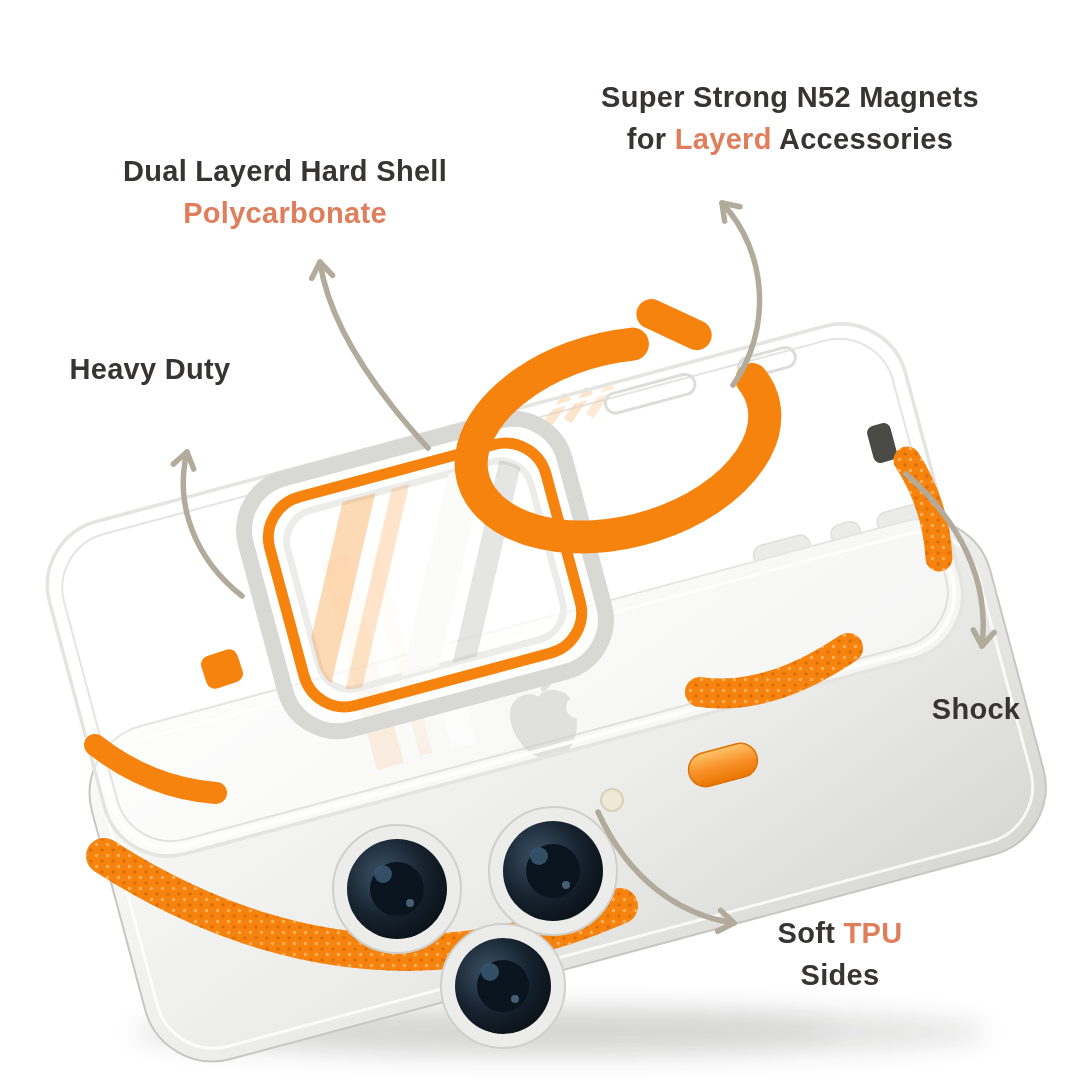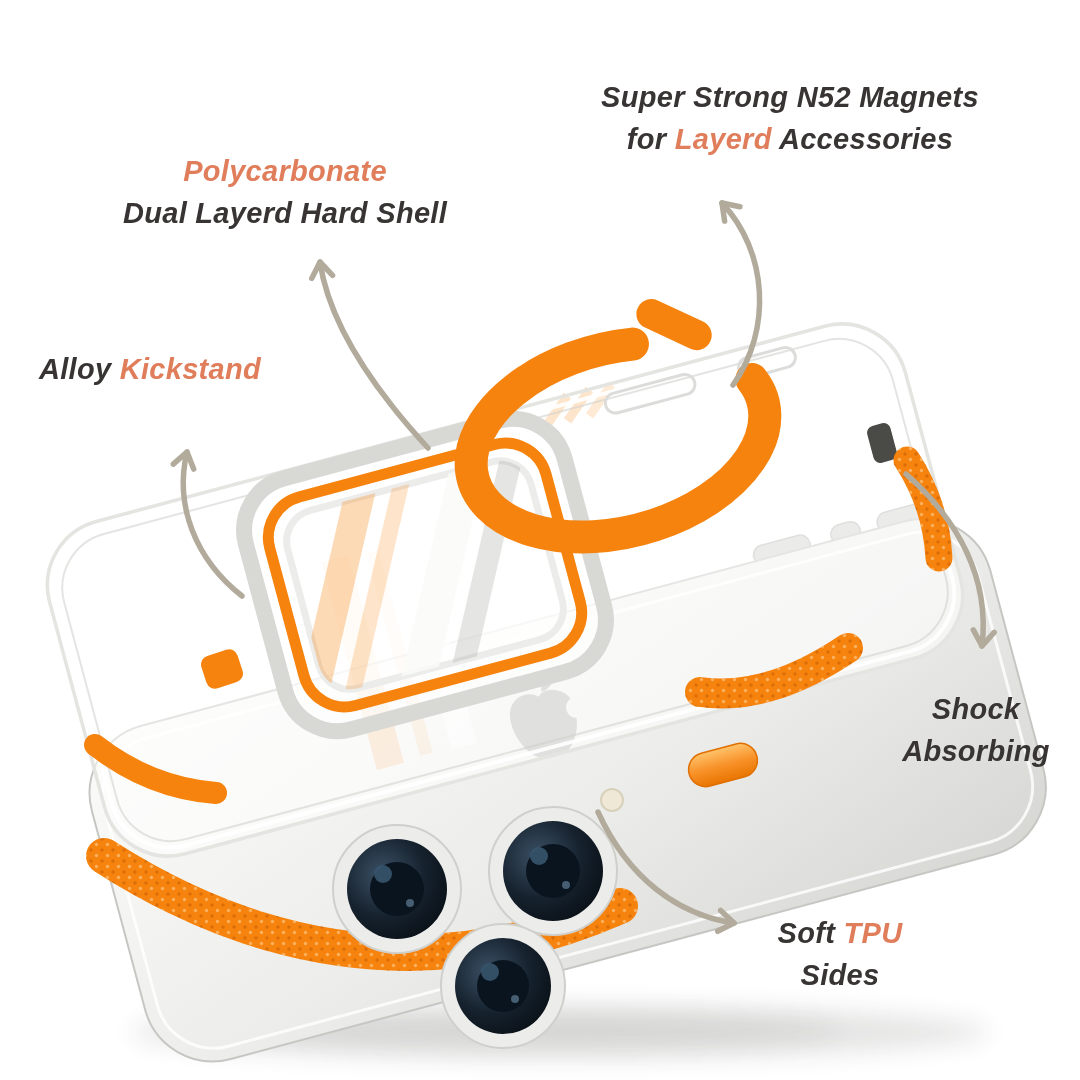--- a/index.html
+++ b/index.html
@@ -1,18 +1,18 @@
 <!DOCTYPE html>
 <html style="--background: #FFFFFF; --text: #373433; --highlight: #E07D5A; --arrow: #B2AB9C; --product-orange: #F6830D;"><head>
 <meta charset="utf-8">
 <style>
   * { margin:0; padding:0; box-sizing:border-box; }
   html,body { width:1080px; height:1080px; }
   body { background:#fff; font-family:"Liberation Sans", sans-serif; }
-  .stage { position:relative; width:1056px; height:1080px; background:var(--background,#ffffff); overflow:hidden;font-style:italic; }
+  .stage { position:relative; width:1056px; height:1080px; background:var(--background,#ffffff); overflow:hidden; }
   .art { position:absolute; left:0; top:0; width:1080px; height:1080px; }
   .label { position:absolute; text-align:center; font-size:29px; font-weight:600;
            color:var(--text,#373433); line-height:1.45; letter-spacing:.3px; }
   .hl { color:var(--highlight,#E07D5A); }
   .label-magsafe   { left:555px; top:76px;  width:470px; }
   .label-shell     { left:85px;  top:150px; width:400px; }
   .label-kickstand { left:10px;  top:348px; width:280px; }
   .label-tpe       { left:876px; top:688px; width:200px; }
   .label-tpu       { left:740px; top:912px; width:200px; }
   .arrow { stroke:var(--arrow,#B2AB9C); stroke-width:5.5; fill:none; stroke-linecap:round; }
@@ -156,31 +156,30 @@
       <path class="arrow" d="M 598 812 C 628 878 678 915 734 923" marker-end="url(#ah)"></path>
     </g>
   </svg>
 
   <div class="label label-magsafe">
     <div><span>Super Strong N52 Magnets</span></div>
     <div><span>for </span><span class="hl">Layerd</span><span> Accessories</span></div>
   </div>
 
   <div class="label label-shell">
+    <div><span>Dual Layerd Hard Shell</span></div>
     <div><span class="hl">Polycarbonate</span></div>
-    <div><span>Dual Layerd Hard Shell</span></div>
   </div>
 
   <div class="label label-kickstand">
-    <div><span>Alloy </span><span class="hl">Kickstand</span></div>
+    <div><span>Heavy Duty</span></div>
   </div>
 
   <div class="label label-tpe">
     <div><span>Shock</span></div>
-    <div><span>Absorbing</span></div>
   </div>
 
   <div class="label label-tpu">
     <div><span>Soft </span><span class="hl">TPU</span></div>
     <div><span>Sides</span></div>
   </div>
 
 </div>
 
 </body></html>

